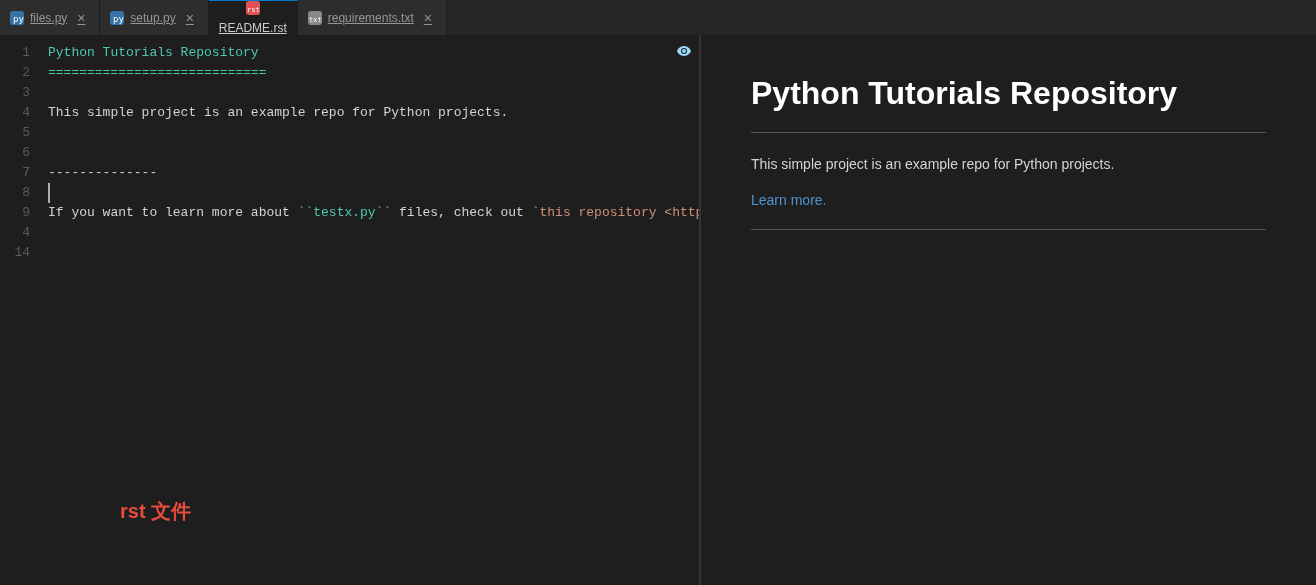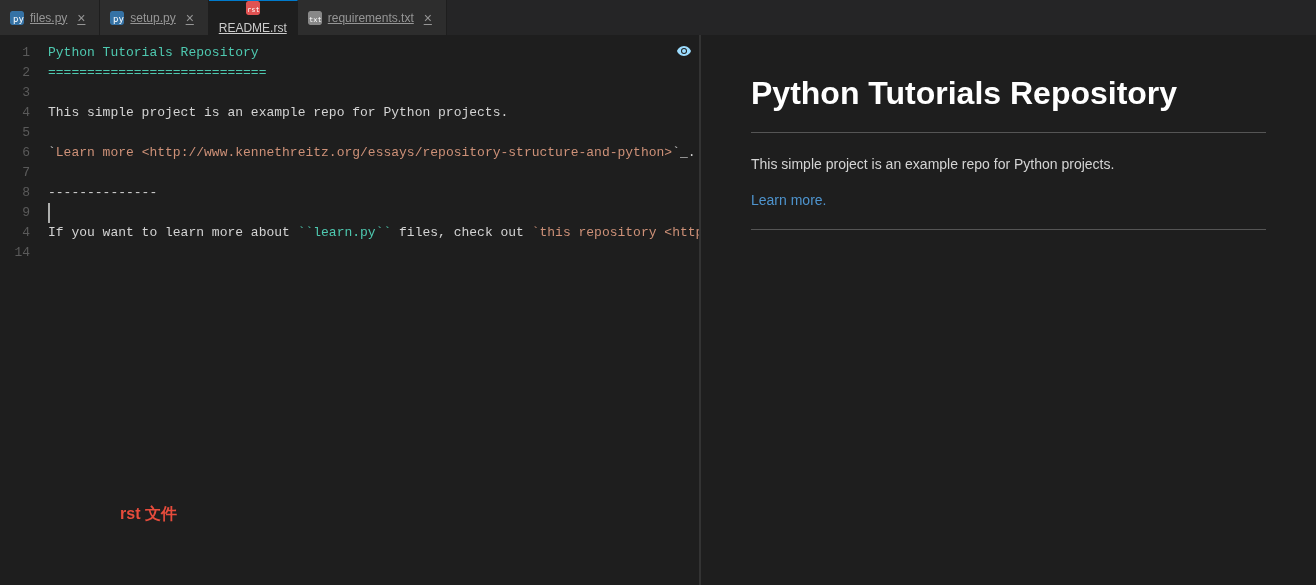--- a/index.html
+++ b/index.html
@@ -109,21 +109,21 @@
     .rst-text { color: #d4d4d4; }
     .rst-dashes { color: #d4d4d4; }
     .caret-line { border-left: 2px solid #aeafad; }
 
     
     .annotation {
       position: absolute;
       bottom: 60px;
       left: 120px;
       color: #e74c3c;
-      font-size: 16px;
+      font-size: 20px;
       font-weight: bold;
     }
 
     
     .eye-icon-container {
       position: absolute;
       top: 8px;
       right: 8px;
       color: #9cdcfe;
       font-size: 14px;
@@ -254,25 +254,24 @@
         <div>9</div>
         <div>4</div>
         <div>14</div>
       </div>
       <div class="code-area">
         <span class="code-line rst-heading">Python Tutorials Repository</span>
         <span class="code-line rst-underline">============================</span>
         <span class="code-line"> </span>
         <span class="code-line rst-text">This simple project is an example repo for Python projects.</span>
         <span class="code-line"> </span>
-        <span class="code-line"><span style="color:#d4d4d4">`</span><span style="color:#ce9178">Learn more &lt;http://www.kennethreitz.org/essays/repository-structure-and-python&gt;</span><span style="color:#d4d4d4">`_.</span></span>
         <span class="code-line"> </span>
         <span class="code-line rst-dashes">--------------</span>
         <span class="code-line caret-line"> </span>
-        <span class="code-line"><span style="color:#d4d4d4">If you want to learn more about </span><span style="color:#4ec9b0">``learn.py``</span><span style="color:#d4d4d4"> files, check out </span><span style="color:#ce9178">`this repository &lt;https://git</span></span>
+        <span class="code-line"><span style="color:#d4d4d4">If you want to learn more about </span><span style="color:#4ec9b0">``testx.py``</span><span style="color:#d4d4d4"> files, check out </span><span style="color:#ce9178">`this repository &lt;https://git</span></span>
         <span class="code-line"> </span>
       </div>
     </div>
 
     <div class="annotation">rst 文件</div>
     <div class="divider-line"></div>
   </div>
 
   <div class="preview-pane">
     <h1 class="preview-title">Python Tutorials Repository</h1>

